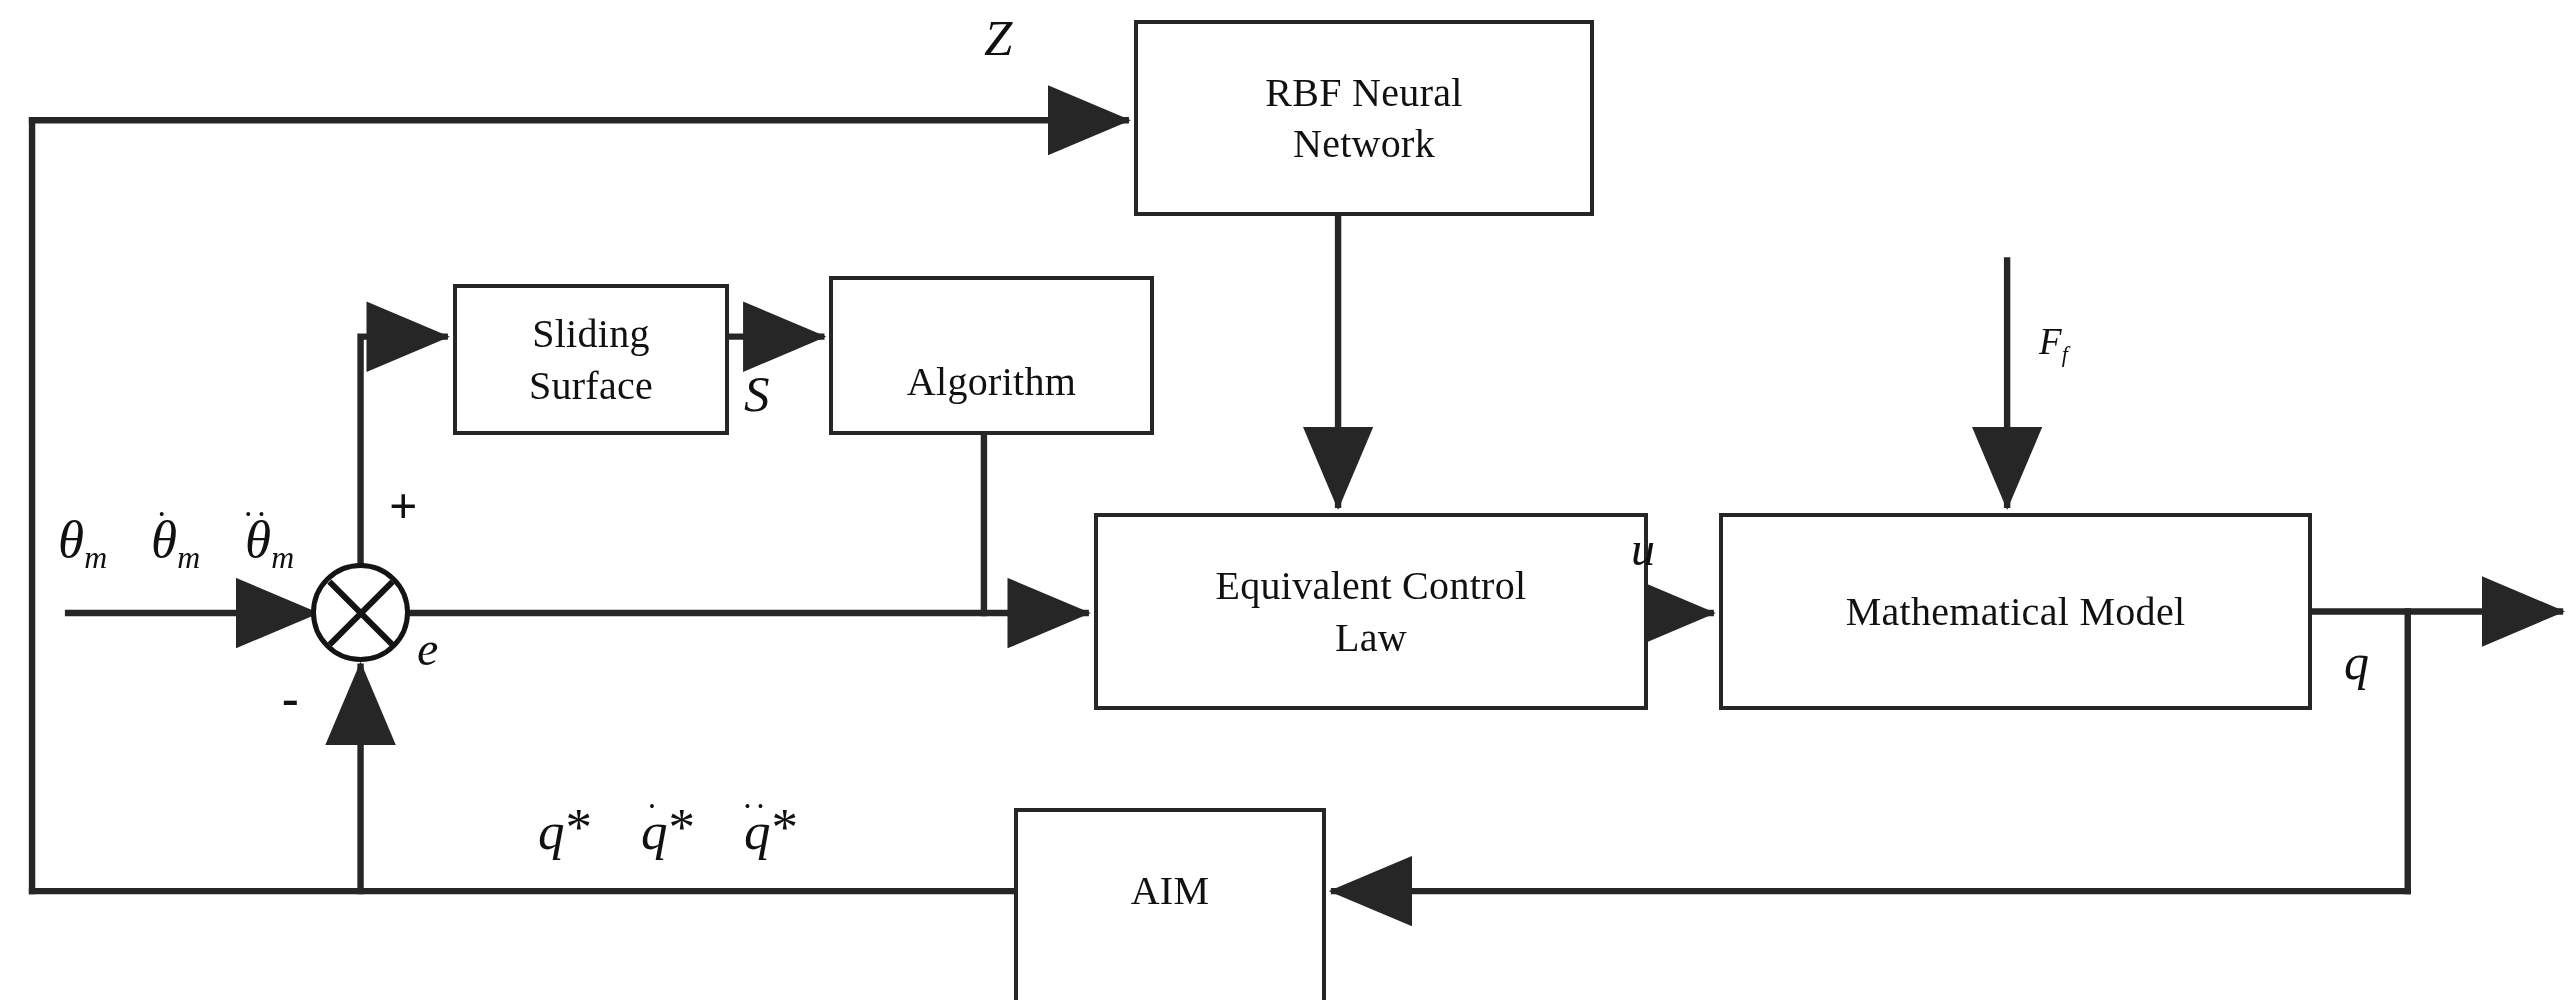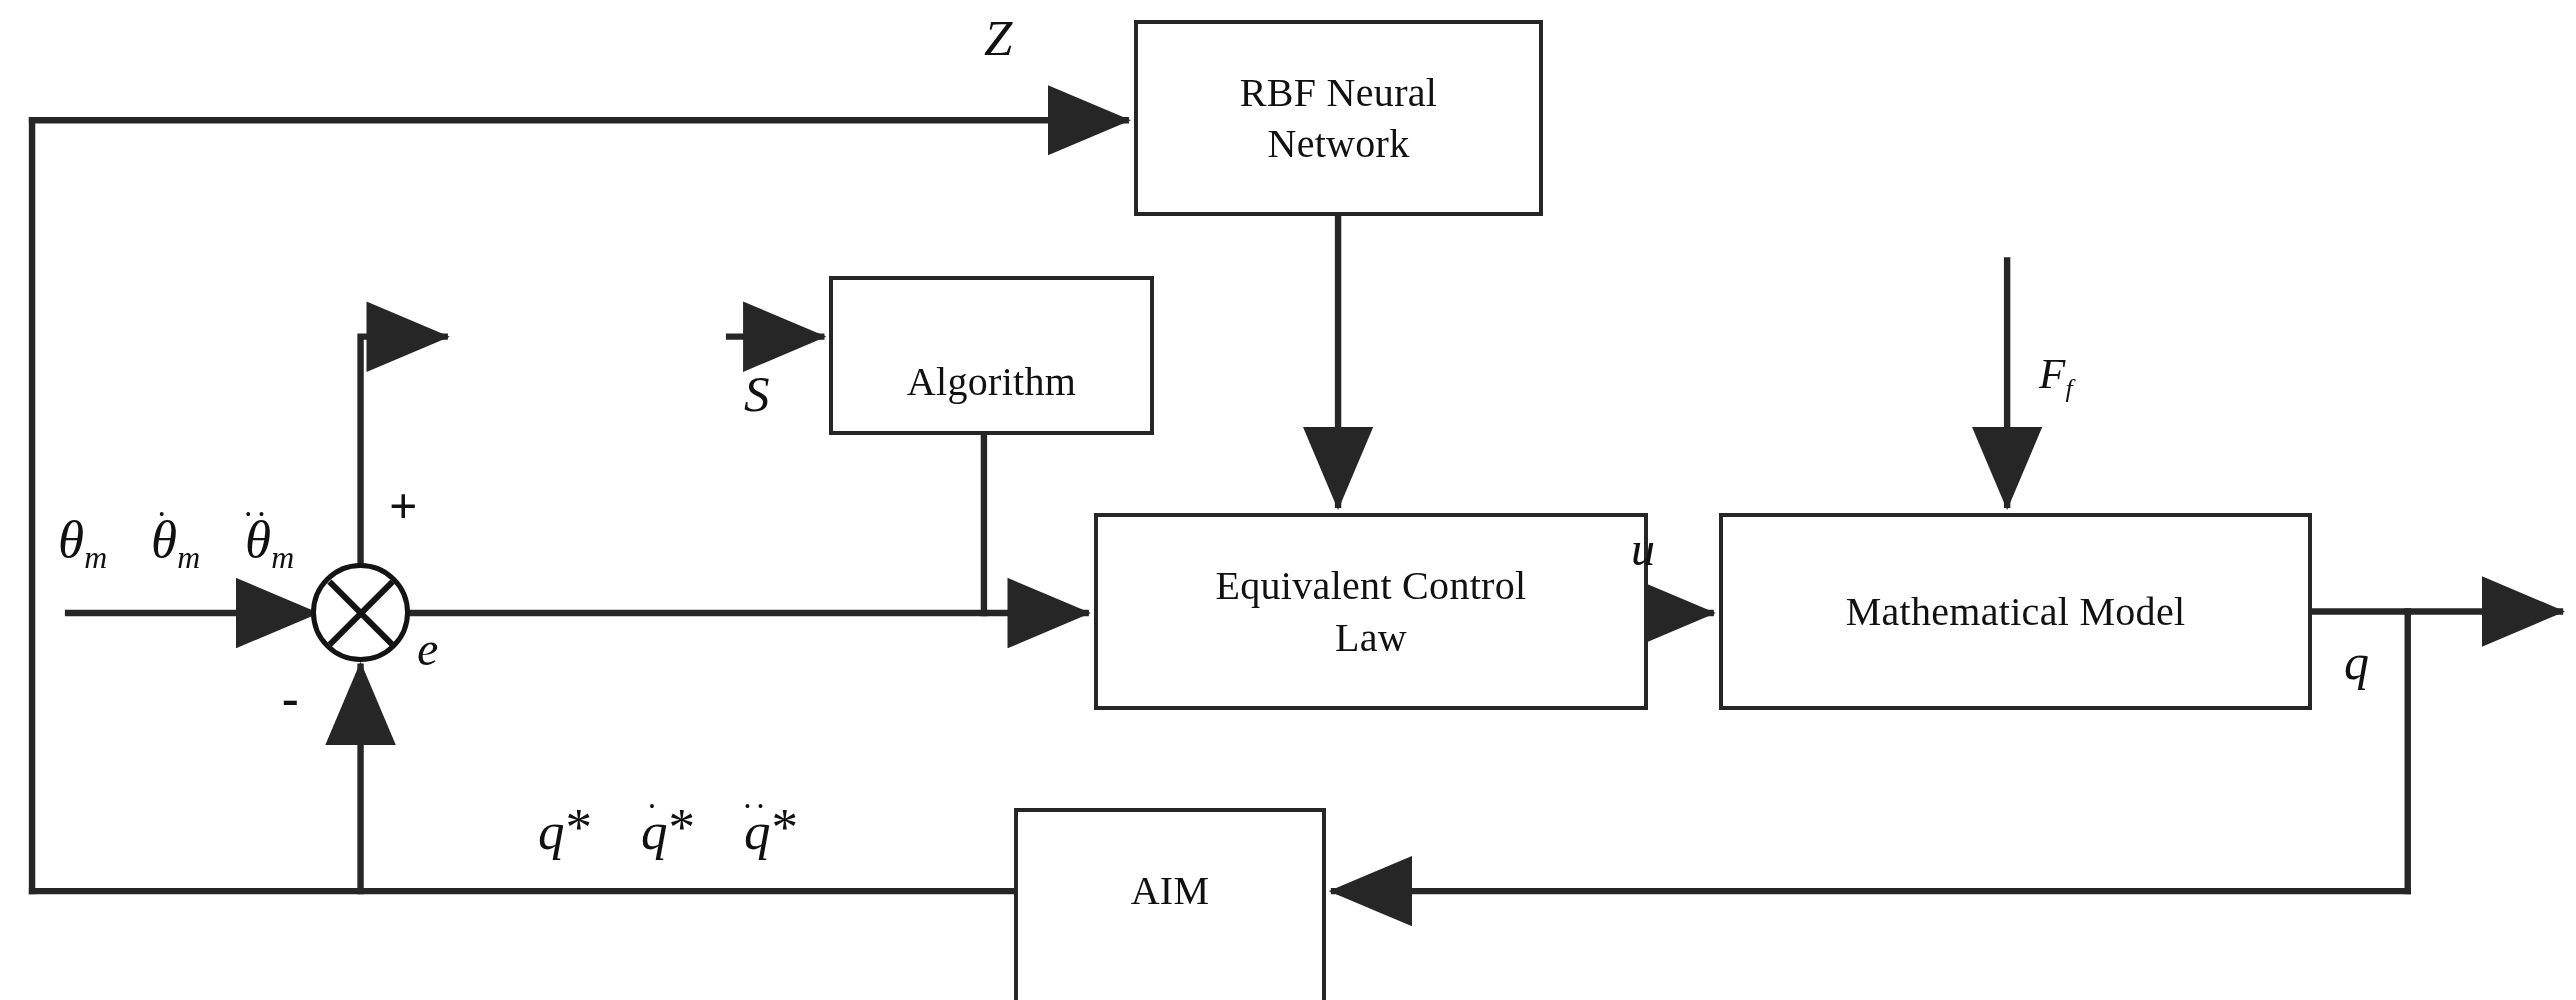--- a/index.html
+++ b/index.html
@@ -131,27 +131,33 @@
       <path d="M3005,763 L3005,1112"></path>
       <path d="M3005,1112 L1665,1112" marker-end="url(#ah)"></path>
 
       <path d="M1265,1112 L40,1112"></path>
 
       <path d="M450,1112 L450,832" marker-end="url(#ah)"></path>
 
     </g>
   </svg>
 
-  <div class="blk" style="left:1134px; top:20px; width:409px; height:196px;">
+  <div class="blk" style="left:1134px; top:20px; width:460px; height:196px;">
     <span>
       <span>RBF Neural</span><br>
       <span>Network</span>
     </span>
   </div>
 
+  <div class="blk" style="left:453px; top:284px; width:276px; height:151px;">
+    <span>
+      <span>Sliding</span><br>
+      <span>Surface</span>
+    </span>
+  </div>
 
   <div class="blk" style="left:829px; top:276px; width:325px; height:159px;">
     <span>
       <br>
       <span>Algorithm</span>
     </span>
   </div>
 
   <div class="blk" style="left:1094px; top:513px; width:554px; height:197px;">
     <span>
@@ -194,21 +200,21 @@
   </div>
 
   <div class="lbl plain" style="left:389px; top:481px; font-size:50px; font-weight:600;">
     <span>+</span>
   </div>
 
   <div class="lbl plain" style="left:282px; top:673px; font-size:50px; font-weight:600;">
     <span>-</span>
   </div>
 
-  <div class="lbl" style="left:2039px; top:352px; font-size:43px;">
+  <div class="lbl" style="left:2039px; top:323px; font-size:37px;">
     <span class="sym">F</span><span class="sub">f</span>
   </div>
 
   <div class="lbl" style="left:58px; top:513px; font-size:53px;">
     <span class="sym">
       <span class="dots"></span><span>θ</span></span><span class="sub">m</span>
   </div>
 
   <div class="lbl" style="left:151px; top:513px; font-size:53px;">
     <span class="sym">

